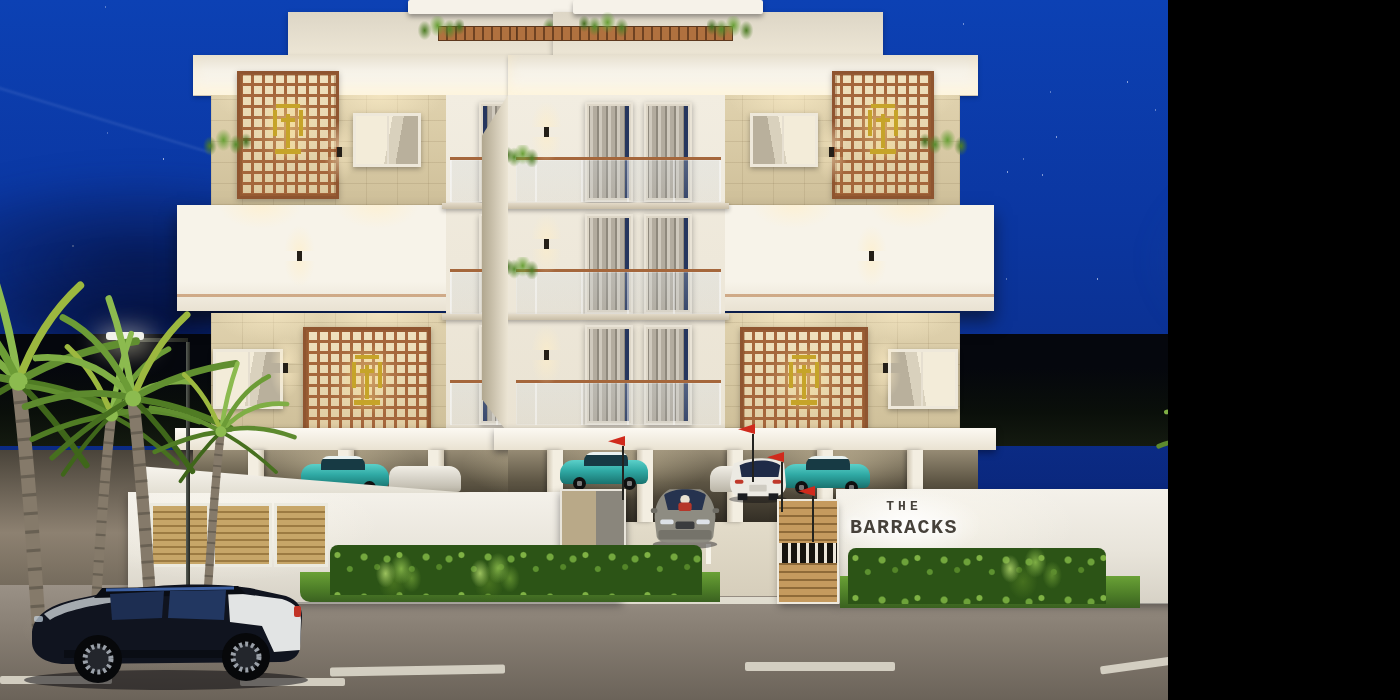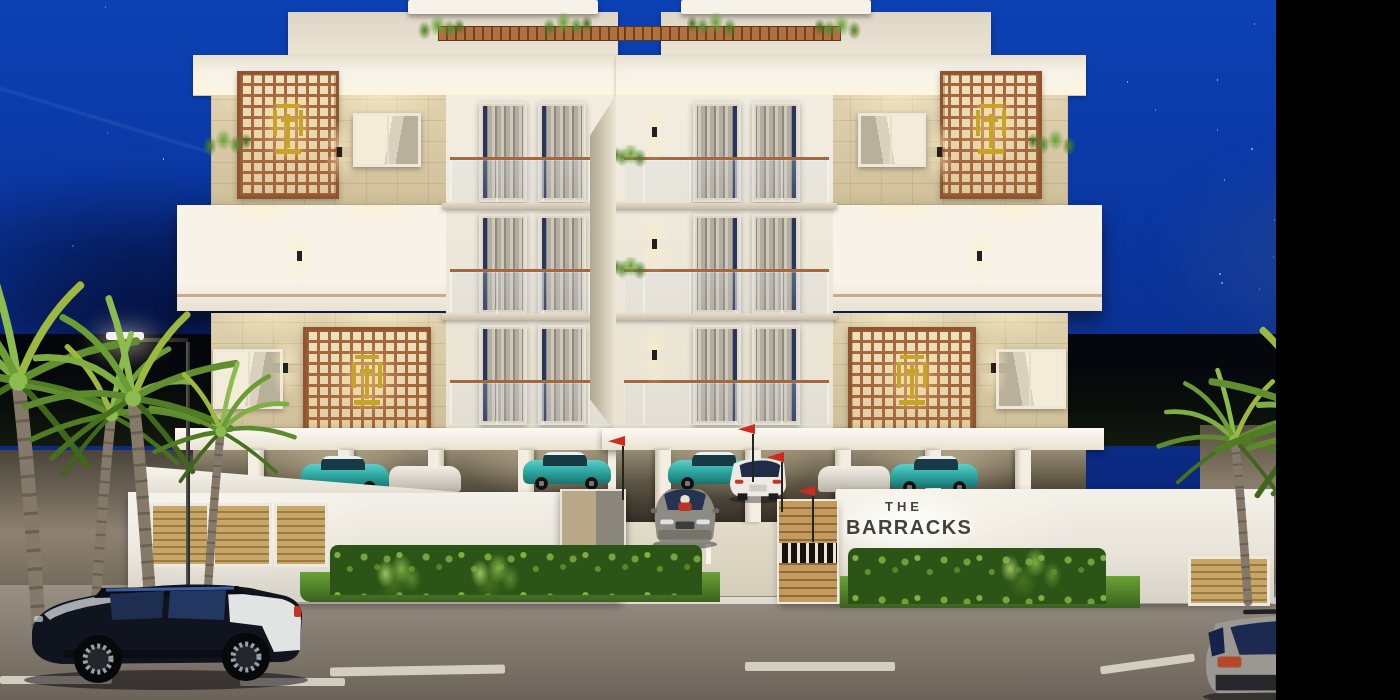--- a/index.html
+++ b/index.html
@@ -1,17 +1,17 @@
 <!DOCTYPE html>
 <html style="--sky-top: #0c41b4; --sky-mid: #0b2f8e; --sky-hz: #0a1e5c; --stone: #e0d2ae; --copper: #a5673c; --gold: #c6a429; --teal: #2fa9a4; --grass: #4c7c27; --flag: #d02a1c;"><head>
 <meta charset="utf-8">
 <style>
   html,body{margin:0;padding:0;background:#000;}
-  #scene{position:relative;width:1276px;height:700px;overflow:hidden;
-    font-family:Liberation Sans, sans-serif;
+  #scene{position:relative;width:1168px;height:700px;overflow:hidden;
+    font-family:Liberation Mono, monospace;
     background:linear-gradient(180deg,var(--sky-top,#0c41b4) 0%,#0b37a2 30%,var(--sky-mid,#0b2f8e) 55%,#0a2578 75%,var(--sky-hz,#0a1e5c) 100%);}
   .abs{position:absolute;}
   .star{position:absolute;background:#e9efff;border-radius:50%;height:2px;}
   .cloud{position:absolute;border-radius:50%;filter:blur(14px);}
   
   .building{position:absolute;top:0;left:193px;width:470px;height:530px;z-index:4;}
   .building.right{left:auto;right:190px;transform:scaleX(-1);}
   .penthouse{background:linear-gradient(180deg,#ddd6c6,#efe8d7);box-shadow:0 3px 6px rgba(0,0,10,.3);}
   .roofslab{background:#f6f2e9;box-shadow:0 3px 5px rgba(0,0,10,.35);border-radius:2px;}
   .slats{background:repeating-linear-gradient(90deg,#b0713f 0 7px,#6e4222 7px 9px);border:1px solid #5d381d;}

